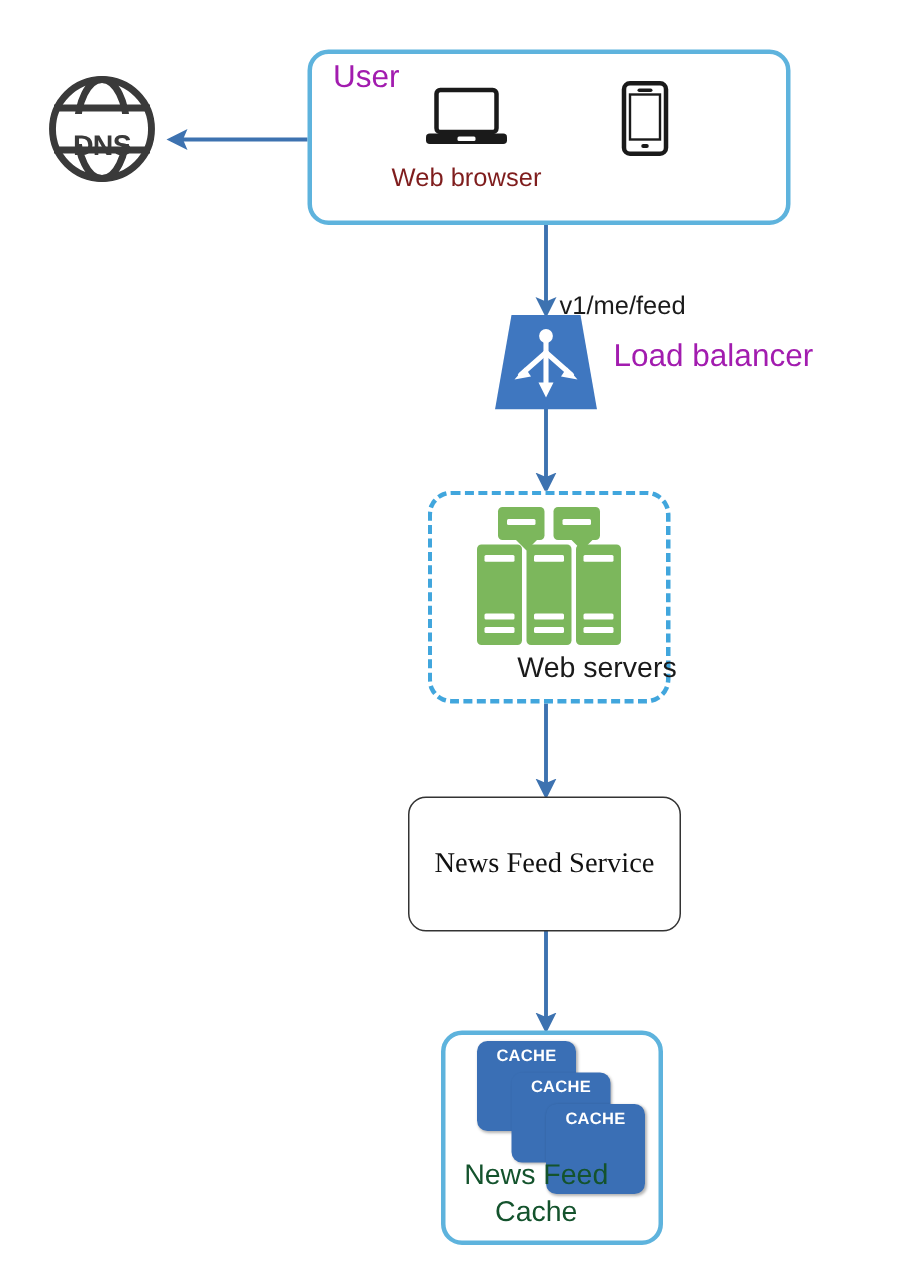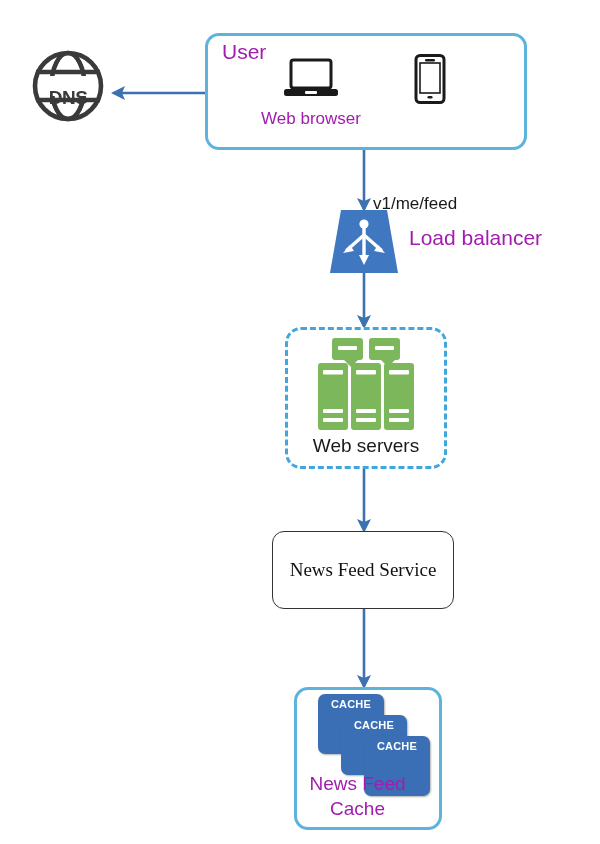--- a/index.html
+++ b/index.html
@@ -44,21 +44,21 @@
   }
   #user-box-title {
     position: absolute;
     left: 222px; top: 40px;
     font-size: 21px;
     color: #a21caf;
   }
   .device-label {
     position: absolute;
     font-size: 17px;
-    color: #a21caf;
+    color: #7f1d1d;
     text-align: center;
     white-space: nowrap;
   }
   #web-browser-label { left: 254px; top: 109px; width: 114px; }
   #mobile-app-label  { left: 386px; top: 109px; width: 106px; }
 
   
   #api-path-label {
     left: 373px; top: 162px;
     font-size: 17px;
@@ -84,26 +84,27 @@
     box-sizing: border-box;
     background: #ffffff;
   }
   #web-servers-label {
     position: absolute;
     left: 285px; top: 435px;
     width: 162px;
     text-align: center;
     font-size: 19px;
     color: #1a1a1a;
+    padding-left: 32px;
   }
 
   
   #news-feed-service-box {
     left: 272px; top: 531px;
-    width: 182px; height: 78px;
+    width: 182px; height: 90px;
     border: 1.5px solid #333333;
     border-radius: 12px;
     box-sizing: border-box;
     background: #ffffff;
     display: flex;
     align-items: center;
     justify-content: center;
   }
   #news-feed-service-label {
     font-family: "Liberation Serif", serif;
@@ -121,21 +122,21 @@
     box-sizing: border-box;
     background: #ffffff;
   }
   #news-feed-cache-label {
     position: absolute;
     left: 294px; top: 771px;
     width: 127px;
     text-align: center;
     font-size: 19px;
     line-height: 25px;
-    color: #a21caf;
+    color: #14532d;
   }
   .cache-card {
     position: absolute;
     width: 66px; height: 60px;
     background: #3a6fb5;
     border-radius: 7px;
     box-shadow: 1px 1px 2px rgba(0,0,0,0.30);
   }
   .cache-card span {
     position: absolute;

